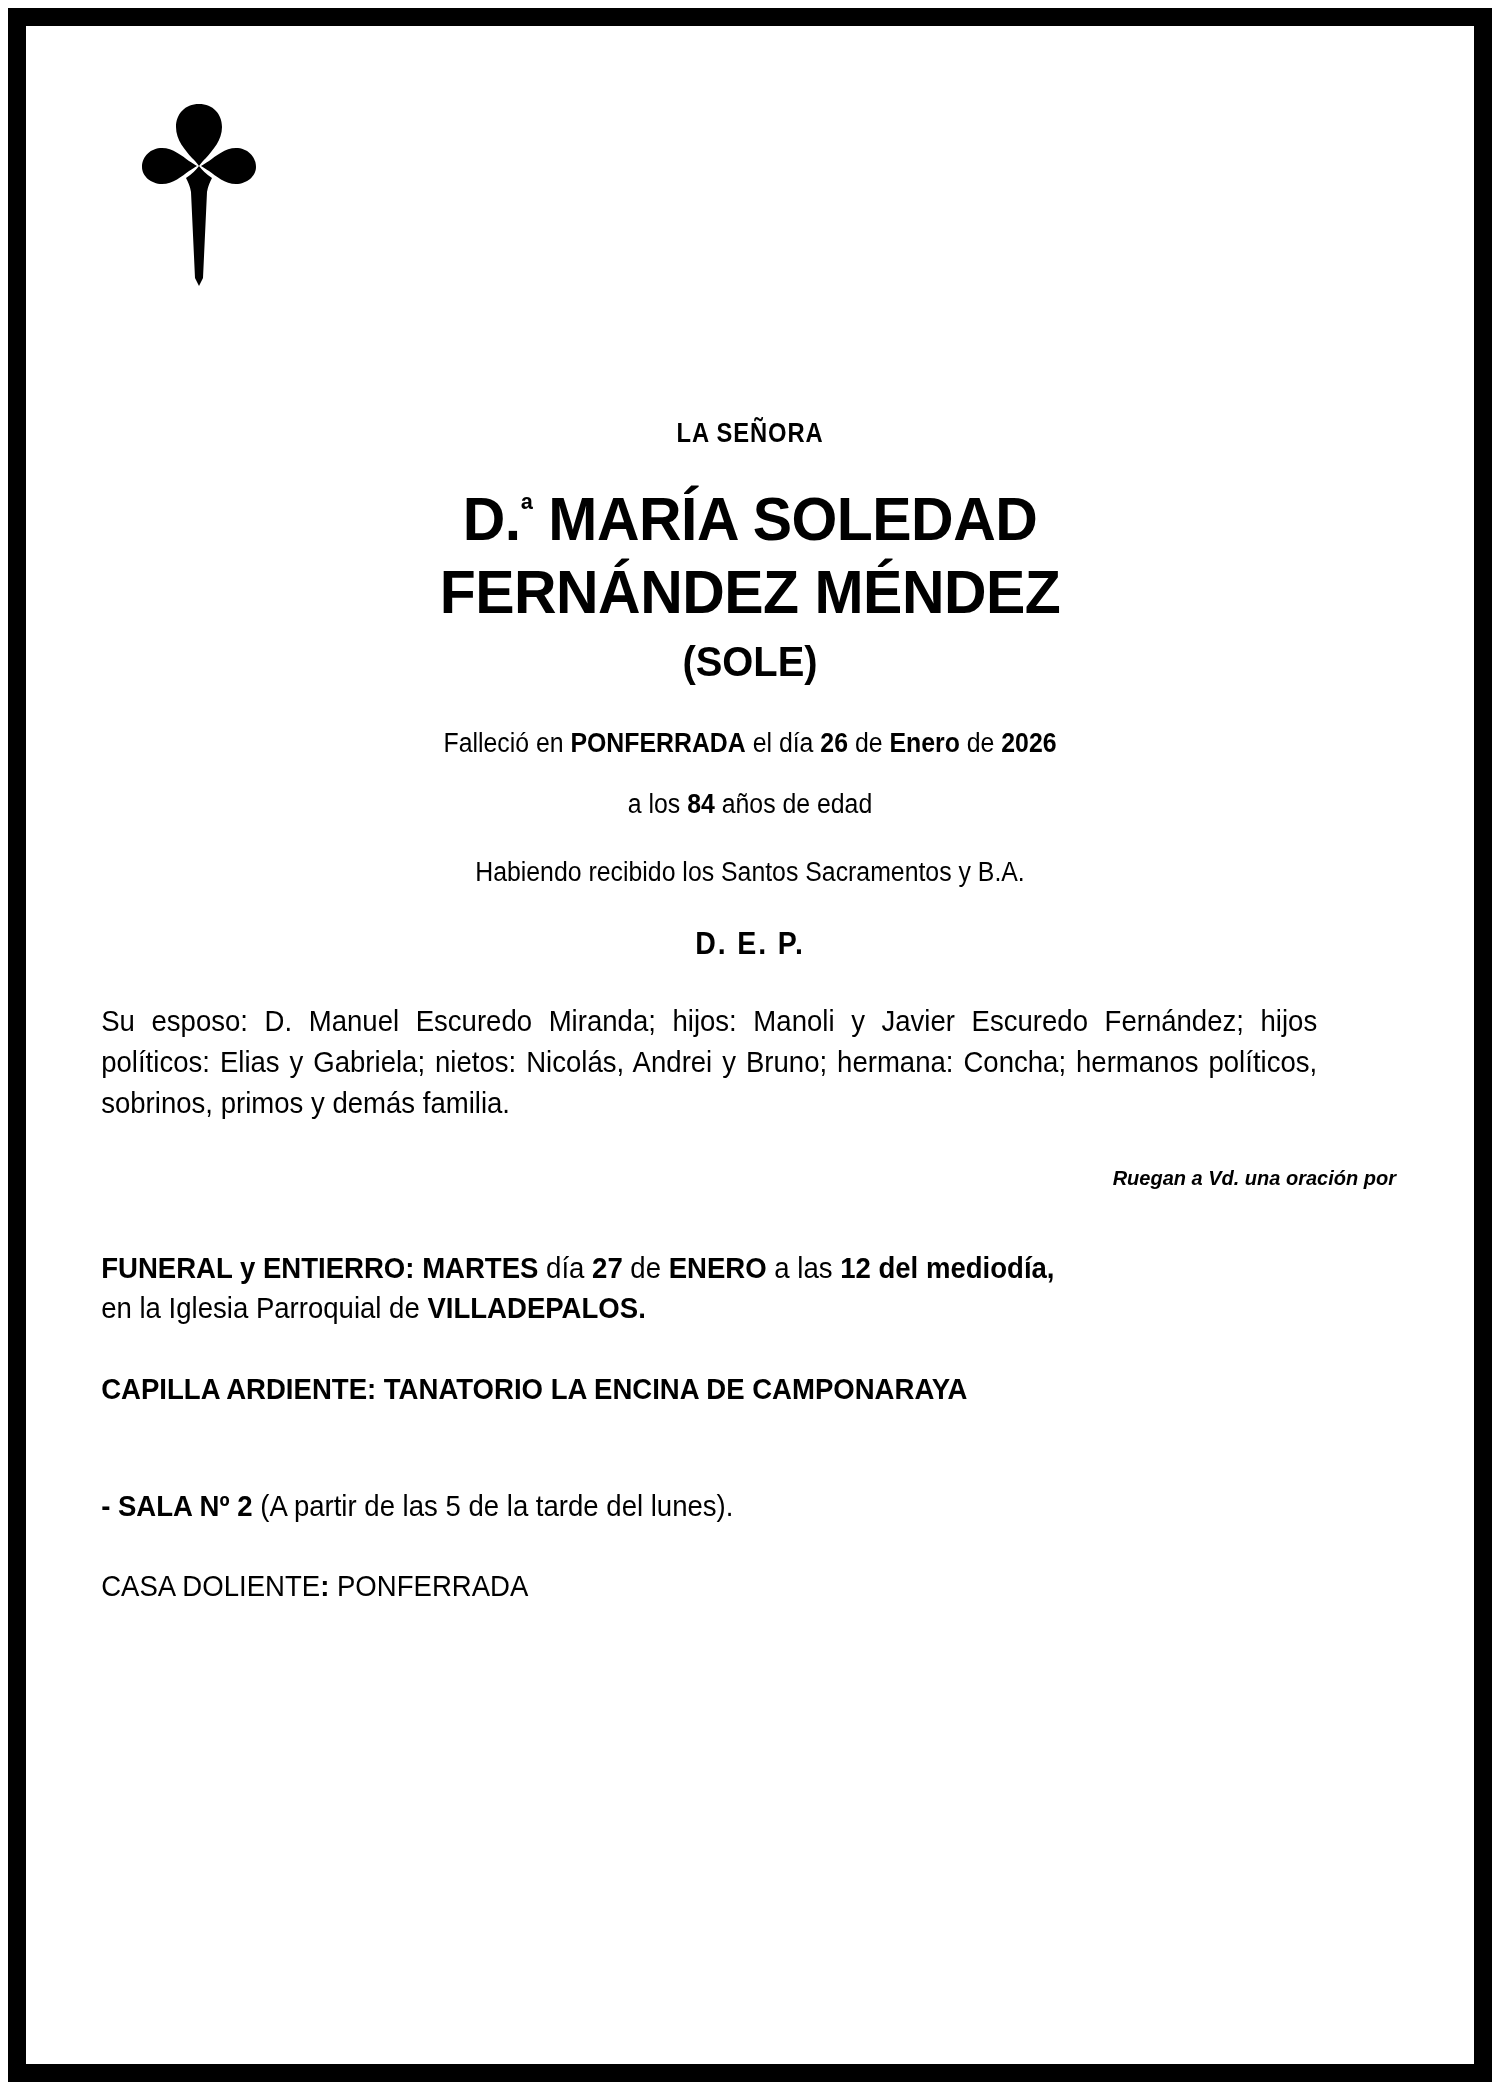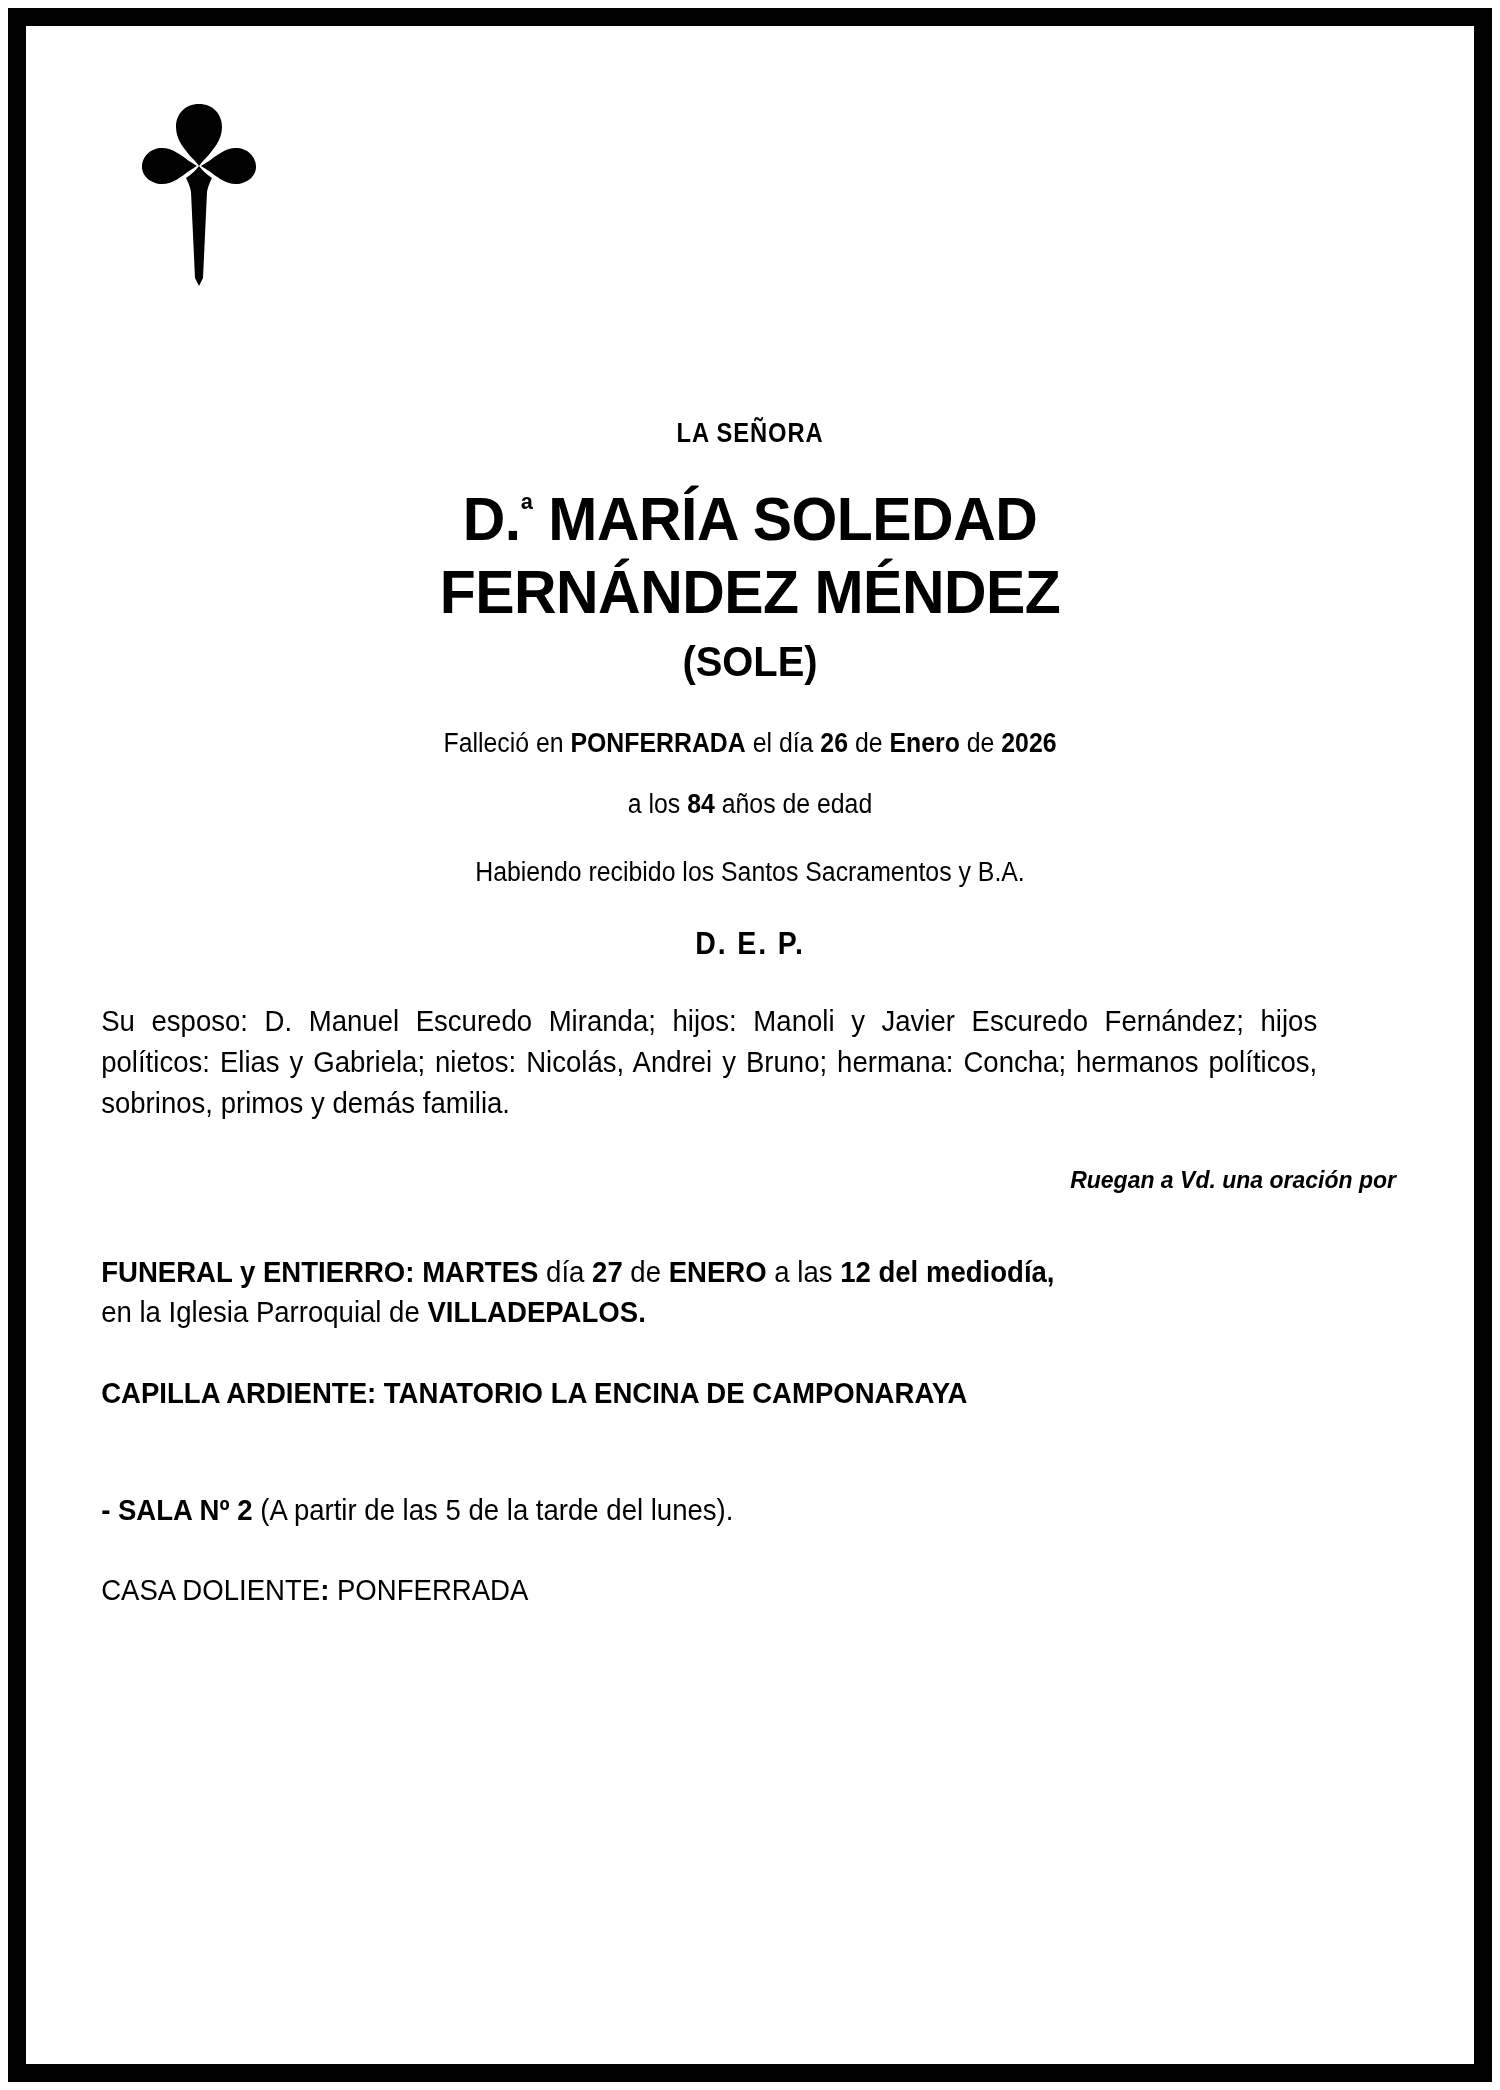--- a/index.html
+++ b/index.html
@@ -130,21 +130,21 @@
     padding: 39px 14px 0 16px;
     transform: scaleX(0.95);
     transform-origin: left center;
     width: 1280px;
   }
 
   .prayer {
     text-align: right;
     font-weight: 700;
     font-style: italic;
-    font-size: 23px;
+    font-size: 20px;
     line-height: 1.36;
     margin: 0;
     padding-top: 40px;
     padding-right: 18px;
   }
 
   .block {
     font-size: 29px;
     line-height: 1.40;
     margin: 0;

